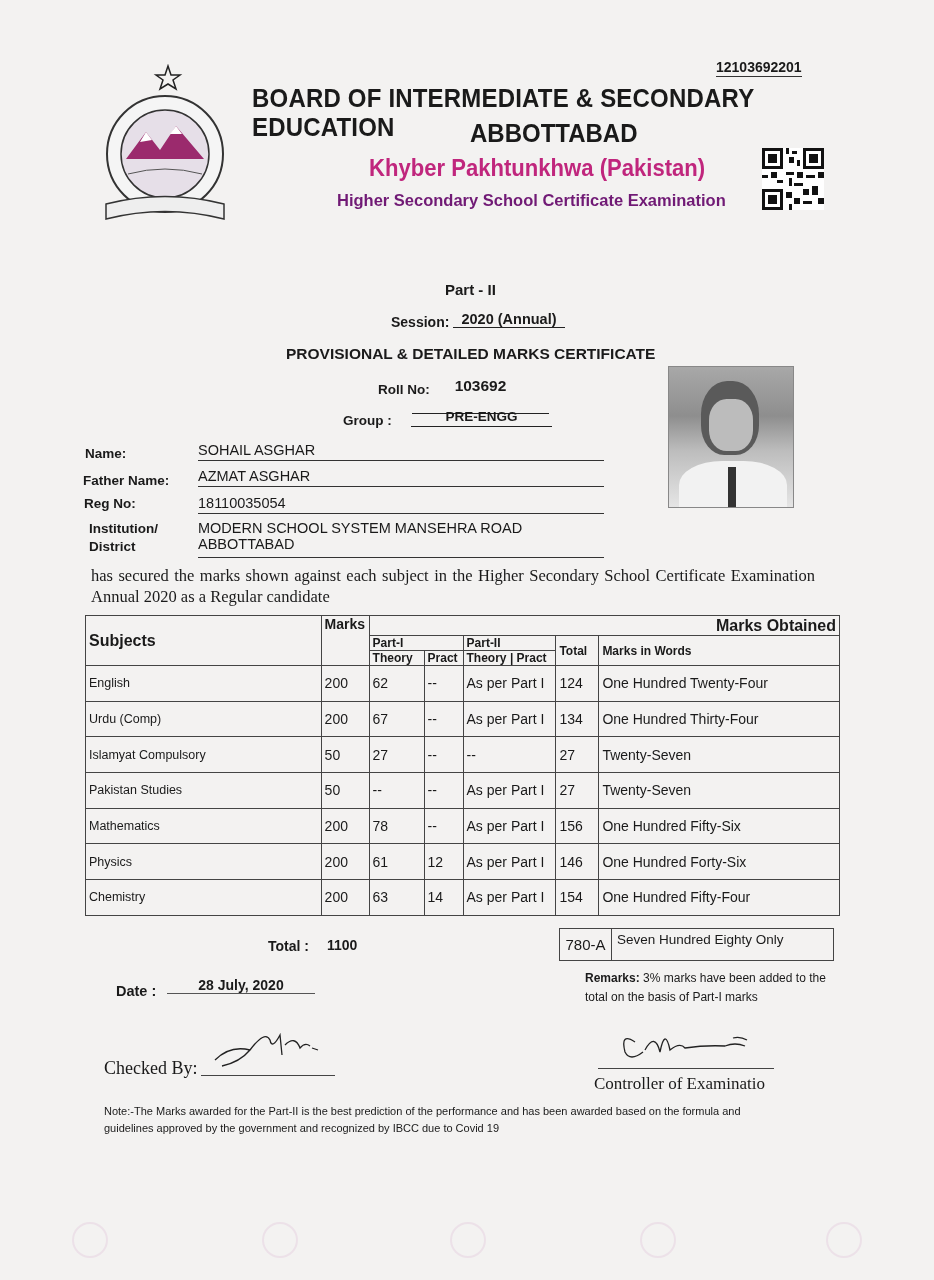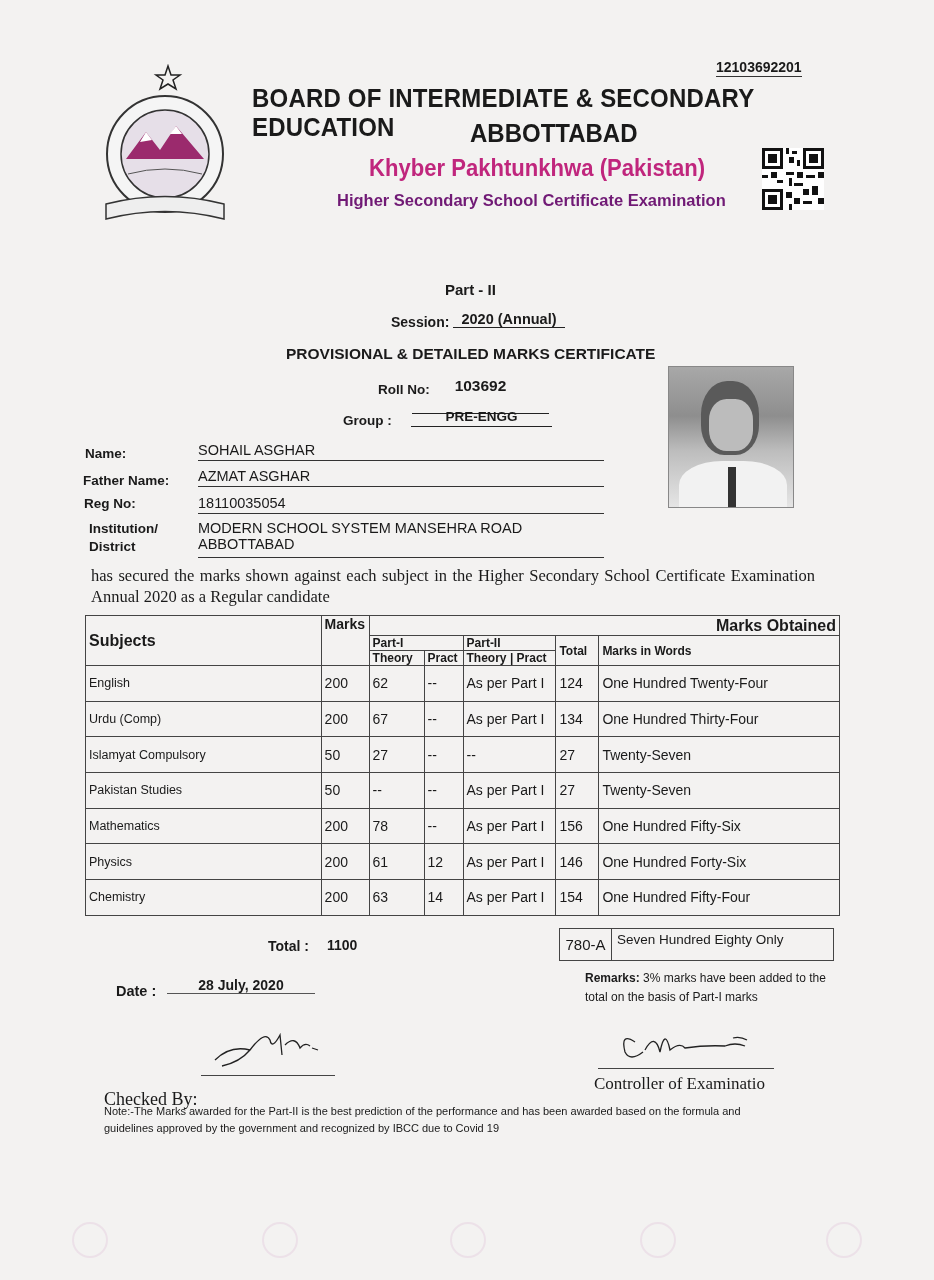--- a/index.html
+++ b/index.html
@@ -44,21 +44,21 @@
     table.marks tbody tr { height: 35.7px; }
     .tot-label { left: 268px; top: 938px; font-size: 14px; font-weight: bold; }
     .tot-value { left: 327px; top: 937px; font-size: 14px; font-weight: bold; }
     .obt-box { left: 543px; top: 928px; width: 275px; height: 33px; border: 1.5px solid #444; display: flex; margin-left: 16px; }
     .obt-box .v { width: 52px; border-right: 1.5px solid #444; font-size: 15px; display: flex; align-items: center; justify-content: center; }
     .obt-box .w { padding-left: 5px; font-size: 13.5px; padding-top: 3px; }
     .date-label { left: 116px; top: 983px; font-size: 14.5px; font-weight: bold; }
     .date-value { left: 167px; top: 977px; width: 148px; text-align: center; font-size: 14px; font-weight: bold; border-bottom: 1px solid #555; padding-bottom: 0; }
     .remarks { left: 567px; top: 969px; width: 245px; font-size: 12px; line-height: 19px; margin-left: 18px; }
     .remarks b { font-weight: bold; }
-    .checked { left: 104px; top: 1058px; font-family: "Liberation Serif", serif; font-size: 18px; margin-top: 31px; }
+    .checked { left: 104px; top: 1058px; font-family: "Liberation Serif", serif; font-size: 18px; }
     .checked-line { left: 201px; top: 1075px; width: 134px; border-bottom: 1px solid #444; }
     .sig1 { left: 210px; top: 1020px; width: 120px; height: 55px; }
     .sig2 { left: 615px; top: 1012px; width: 150px; height: 55px; }
     .ctrl-line { left: 598px; top: 1068px; width: 176px; border-bottom: 1px solid #444; }
     .controller { left: 594px; top: 1074px; font-family: "Liberation Serif", serif; font-size: 17px; }
     .note { left: 104px; top: 1103px; width: 670px; font-size: 11px; line-height: 17px; }
     .watermark { top: 1222px; width: 36px; height: 36px; border-radius: 50%; border: 2px solid #e8d6e2; opacity: 0.6; }
   </style>
 </head>
 <body>

